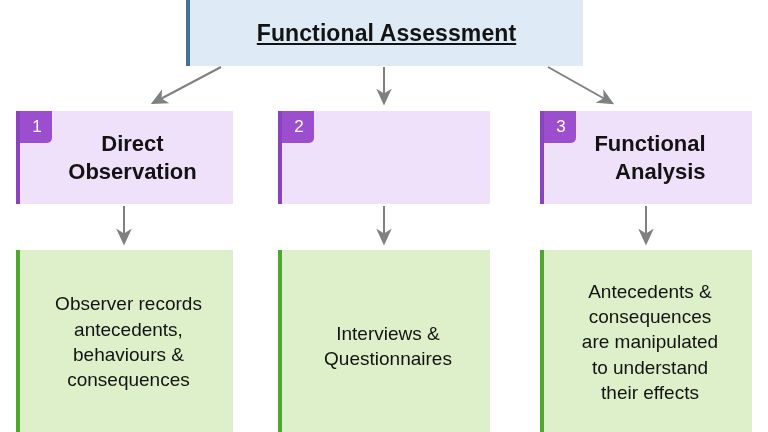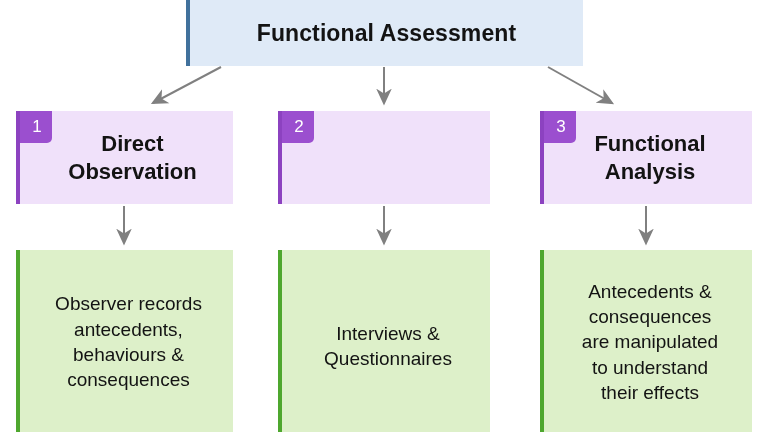--- a/index.html
+++ b/index.html
@@ -40,20 +40,21 @@
     align-items: center;
     justify-content: center;
   }
   .header-title {
     font-size: 23px;
     font-weight: bold;
     color: #131313;
     letter-spacing: 0.1px;
     text-align: left;
     padding-top: 6px;
+    text-decoration: underline;
   }
 
   
   .method-box {
     position: absolute;
     top: 111px;
     height: 93px;
     background: #f0e1fa;
     border-left: 4px solid #8c42c0;
     box-sizing: border-box;
@@ -67,21 +68,21 @@
 
   .method-label {
     font-size: 22px;
     font-weight: bold;
     color: #131313;
     text-align: center;
     line-height: 1.27;
     padding-left: 18px;
     padding-right: 6px;
   }
-  .method-box.col3 .method-label { padding-left: 10px; }
+  .method-box.col3 .method-label { padding-left: 10px; text-align: right; }
 
   .badge {
     position: absolute;
     left: 0px;
     top: 0px;
     width: 32px;
     height: 32px;
     background: #9b4fcf;
     border-radius: 0 0 5px 0;
     color: #ffffff;

